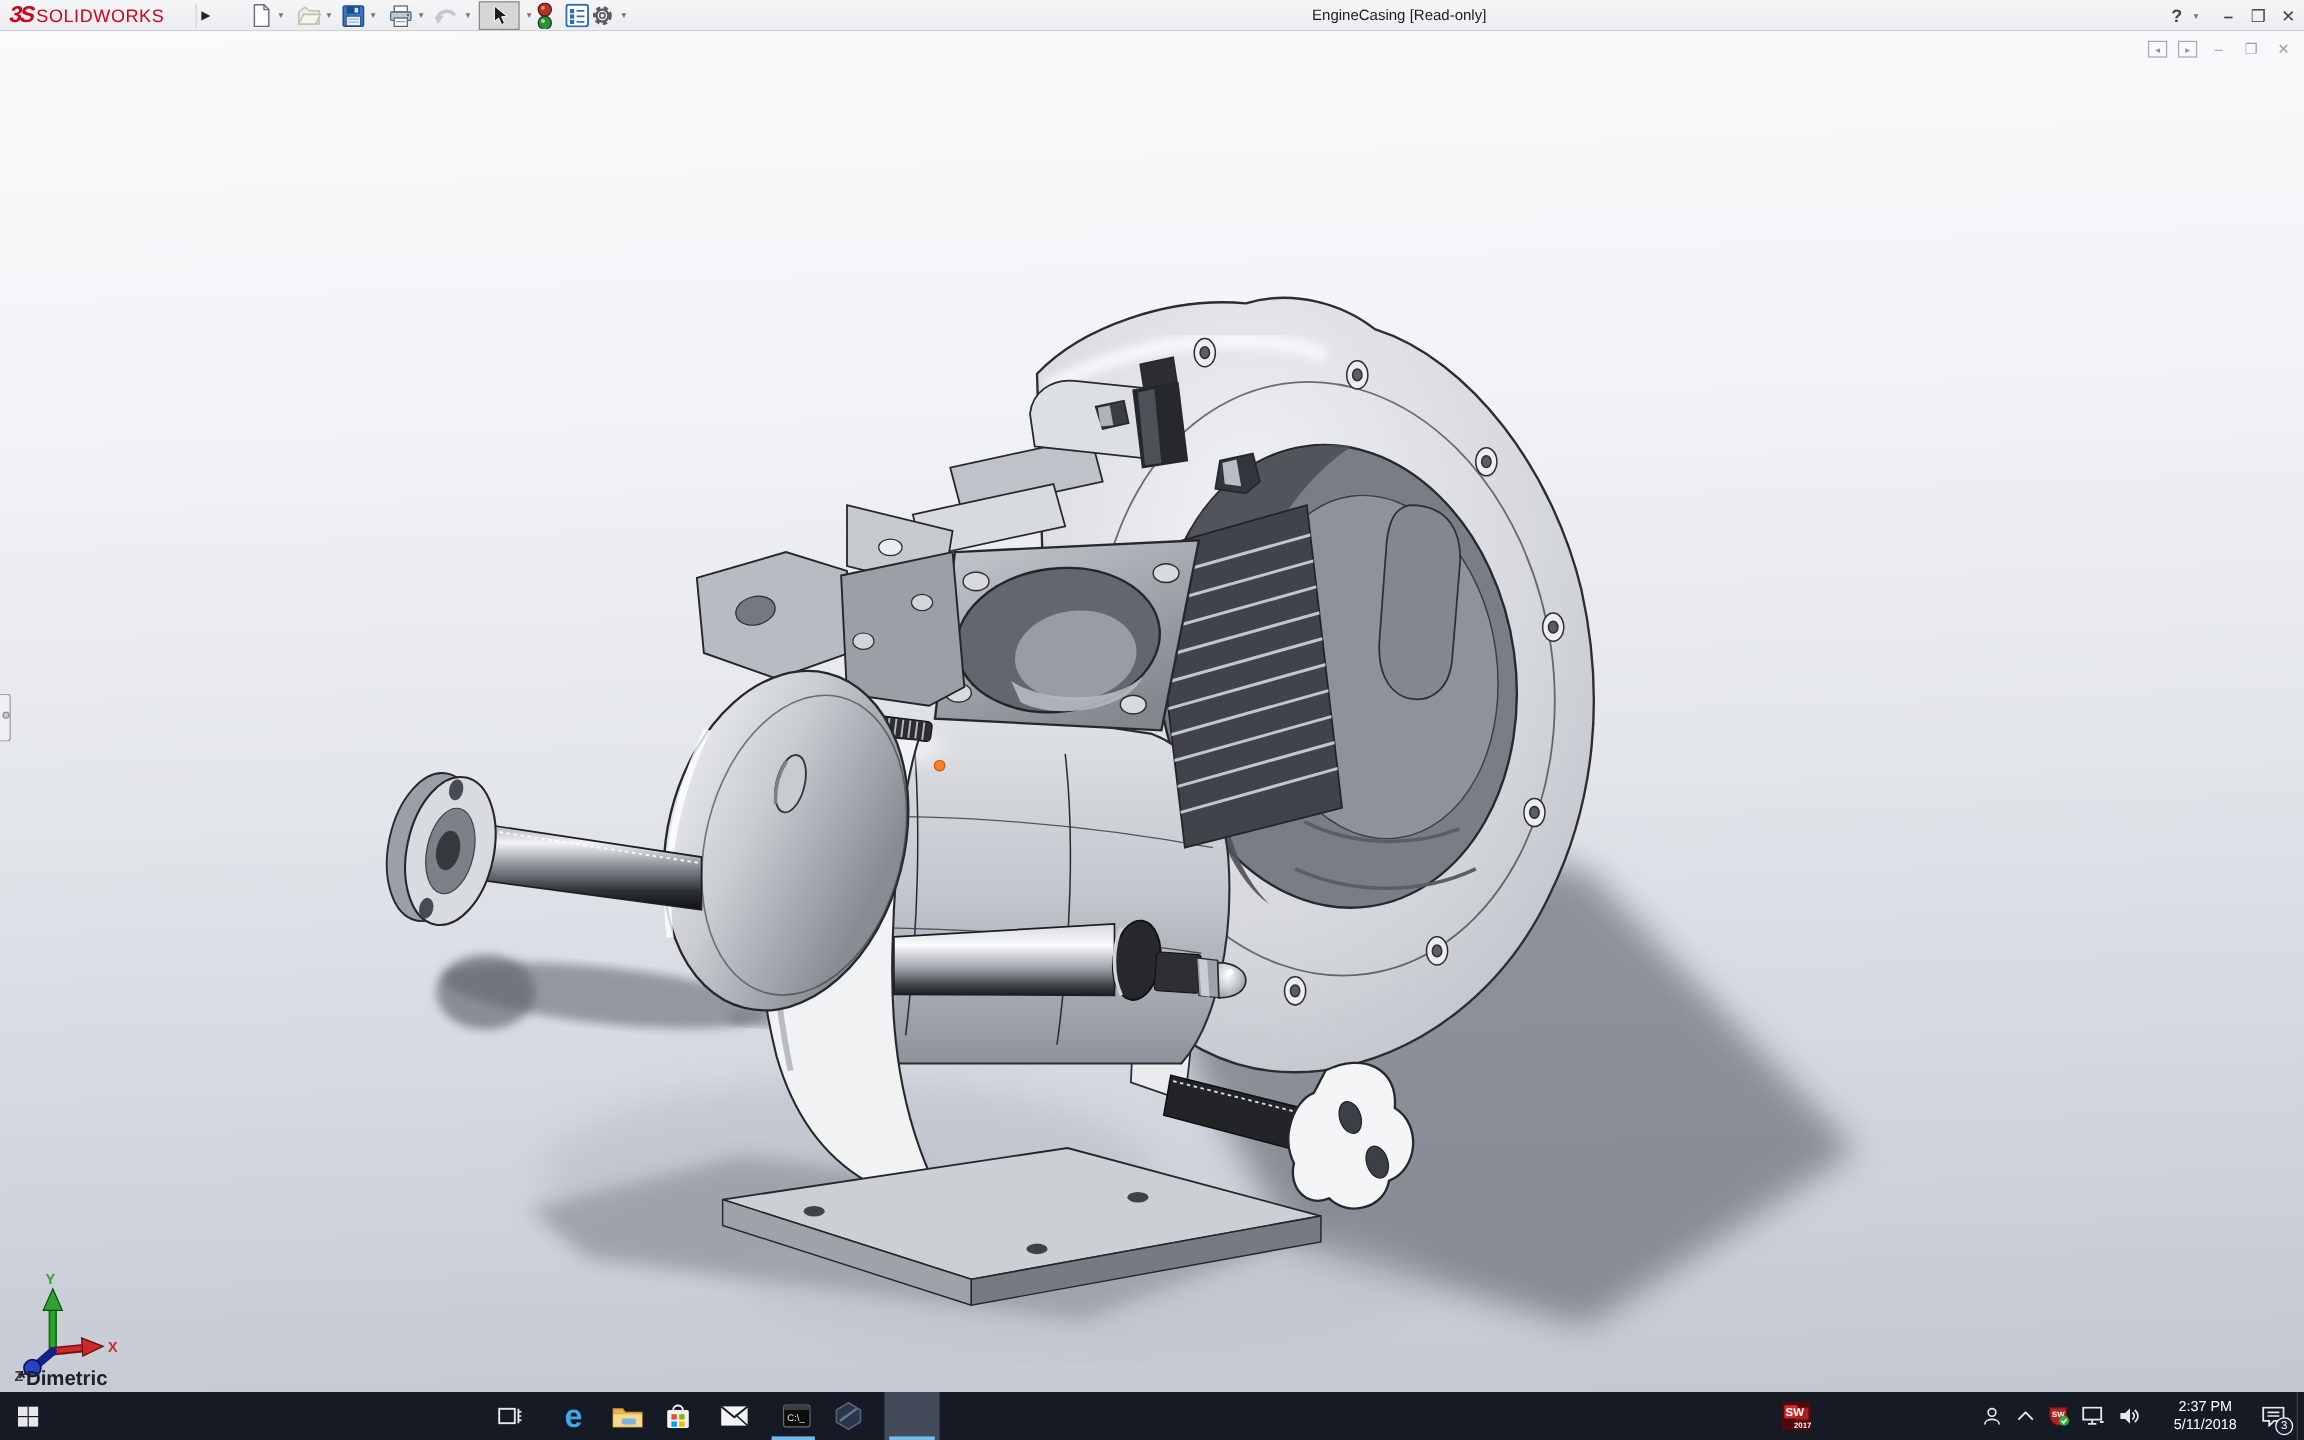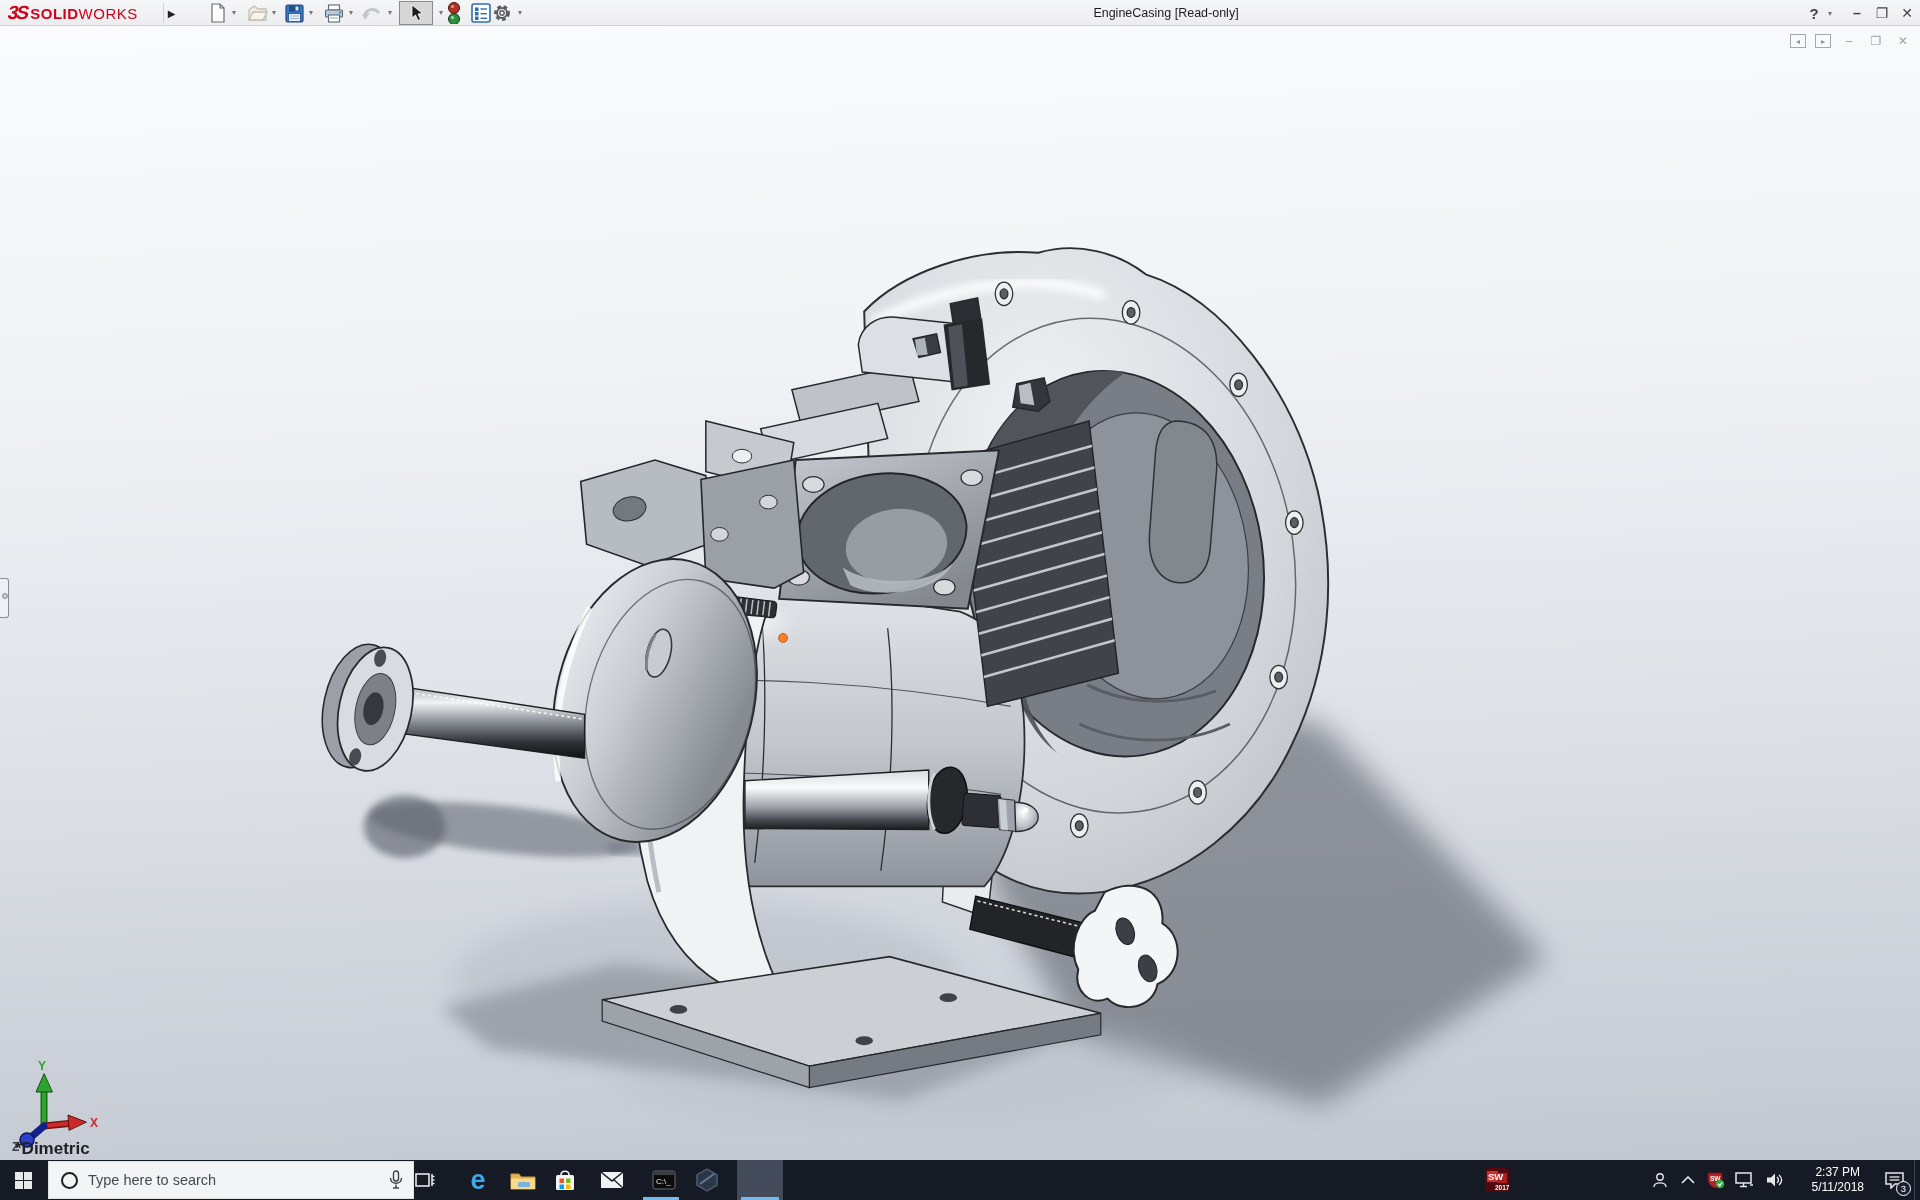--- a/index.html
+++ b/index.html
@@ -6,21 +6,21 @@
   *{box-sizing:border-box;}
   #screen{position:relative;width:1920px;height:1200px;overflow:hidden;
           font-family:"Liberation Sans","DejaVu Sans",sans-serif;background:#e8eaee;}
 
   
   #titlebar{position:absolute;left:0;top:0;width:1920px;height:26px;
             background:linear-gradient(#f5f6f7,#ededef);border-bottom:1px solid #cfd1d5;}
   #logo{position:absolute;left:8px;top:1px;height:24px;display:flex;align-items:center;}
   #logo .swoosh{font-weight:bold;font-size:19px;color:#d0021b;transform:skewX(-12deg);letter-spacing:-2px;margin-right:3px;}
   #logo .brand{font-size:15px;color:#d0021b;letter-spacing:.5px;}
-  #logo .brand b{font-weight:bold;margin-top:27px;}
+  #logo .brand b{font-weight:normal;margin-top:27px;}
   #flyout-arrow{position:absolute;left:163px;top:3px;width:16px;height:20px;border-left:1px solid #cfd1d5;
       display:flex;align-items:center;justify-content:center;color:#222;font-size:10px;}
   .tb-ic{position:absolute;top:2px;width:22px;height:22px;display:flex;align-items:center;justify-content:center;}
   .tb-caret{position:absolute;top:8px;width:10px;height:12px;font-size:8px;color:#777;text-align:center;}
   #select-box{position:absolute;left:399px;top:1px;width:34px;height:24px;background:#d6d6d6;
       border:1px solid #8a8a8a;display:flex;align-items:center;justify-content:center;}
   #win-title{position:absolute;left:1166px;top:0;height:26px;transform:translateX(-50%);
       display:flex;align-items:center;font-size:12.5px;color:#1c1c1c;white-space:nowrap;}
   .winbtn{position:absolute;top:0;height:26px;display:flex;align-items:center;justify-content:center;
       color:#444;font-size:14px;}
@@ -428,30 +428,20 @@
   <div id="taskbar">
     <div class="tk" style="left:0;width:46px">
       <svg width="17" height="17">
           <rect x="0" y="0" width="8" height="8" fill="#e6e8ea"></rect>
           <rect x="9" y="0" width="8" height="8" fill="#e6e8ea"></rect>
           <rect x="0" y="9" width="8" height="8" fill="#e6e8ea"></rect>
           <rect x="9" y="9" width="8" height="8" fill="#e6e8ea"></rect>
         </svg>
     </div>
 
-    <div id="search">
-      <div class="ring"></div>
-      <span class="ph">Type here to search</span>
-      <svg class="mic" width="14" height="20" viewBox="0 0 14 20">
-        <rect x="4.5" y="1" width="5" height="10" rx="2.5" fill="none" stroke="#3c4043" stroke-width="1.4"></rect>
-        <path d="M1.5 8 C1.5 15 12.5 15 12.5 8" fill="none" stroke="#3c4043" stroke-width="1.4"></path>
-        <line x1="7" y1="14.5" x2="7" y2="18" stroke="#3c4043" stroke-width="1.4"></line>
-        <line x1="4" y1="18" x2="10" y2="18" stroke="#3c4043" stroke-width="1.4"></line>
-      </svg>
-    </div>
 
     <div class="tk" style="left:403px;width:44px">
       <svg width="20" height="18">
           <rect x="1" y="3" width="13" height="12" fill="none" stroke="#e6e8ea" stroke-width="1.6"></rect>
           <line x1="17" y1="3" x2="17" y2="15" stroke="#e6e8ea" stroke-width="1.6"></line>
           <line x1="17" y1="5.5" x2="19.5" y2="5.5" stroke="#e6e8ea" stroke-width="1.4"></line>
           <line x1="17" y1="9" x2="19.5" y2="9" stroke="#e6e8ea" stroke-width="1.4"></line>
           <line x1="17" y1="12.5" x2="19.5" y2="12.5" stroke="#e6e8ea" stroke-width="1.4"></line>
         </svg>
     </div>

